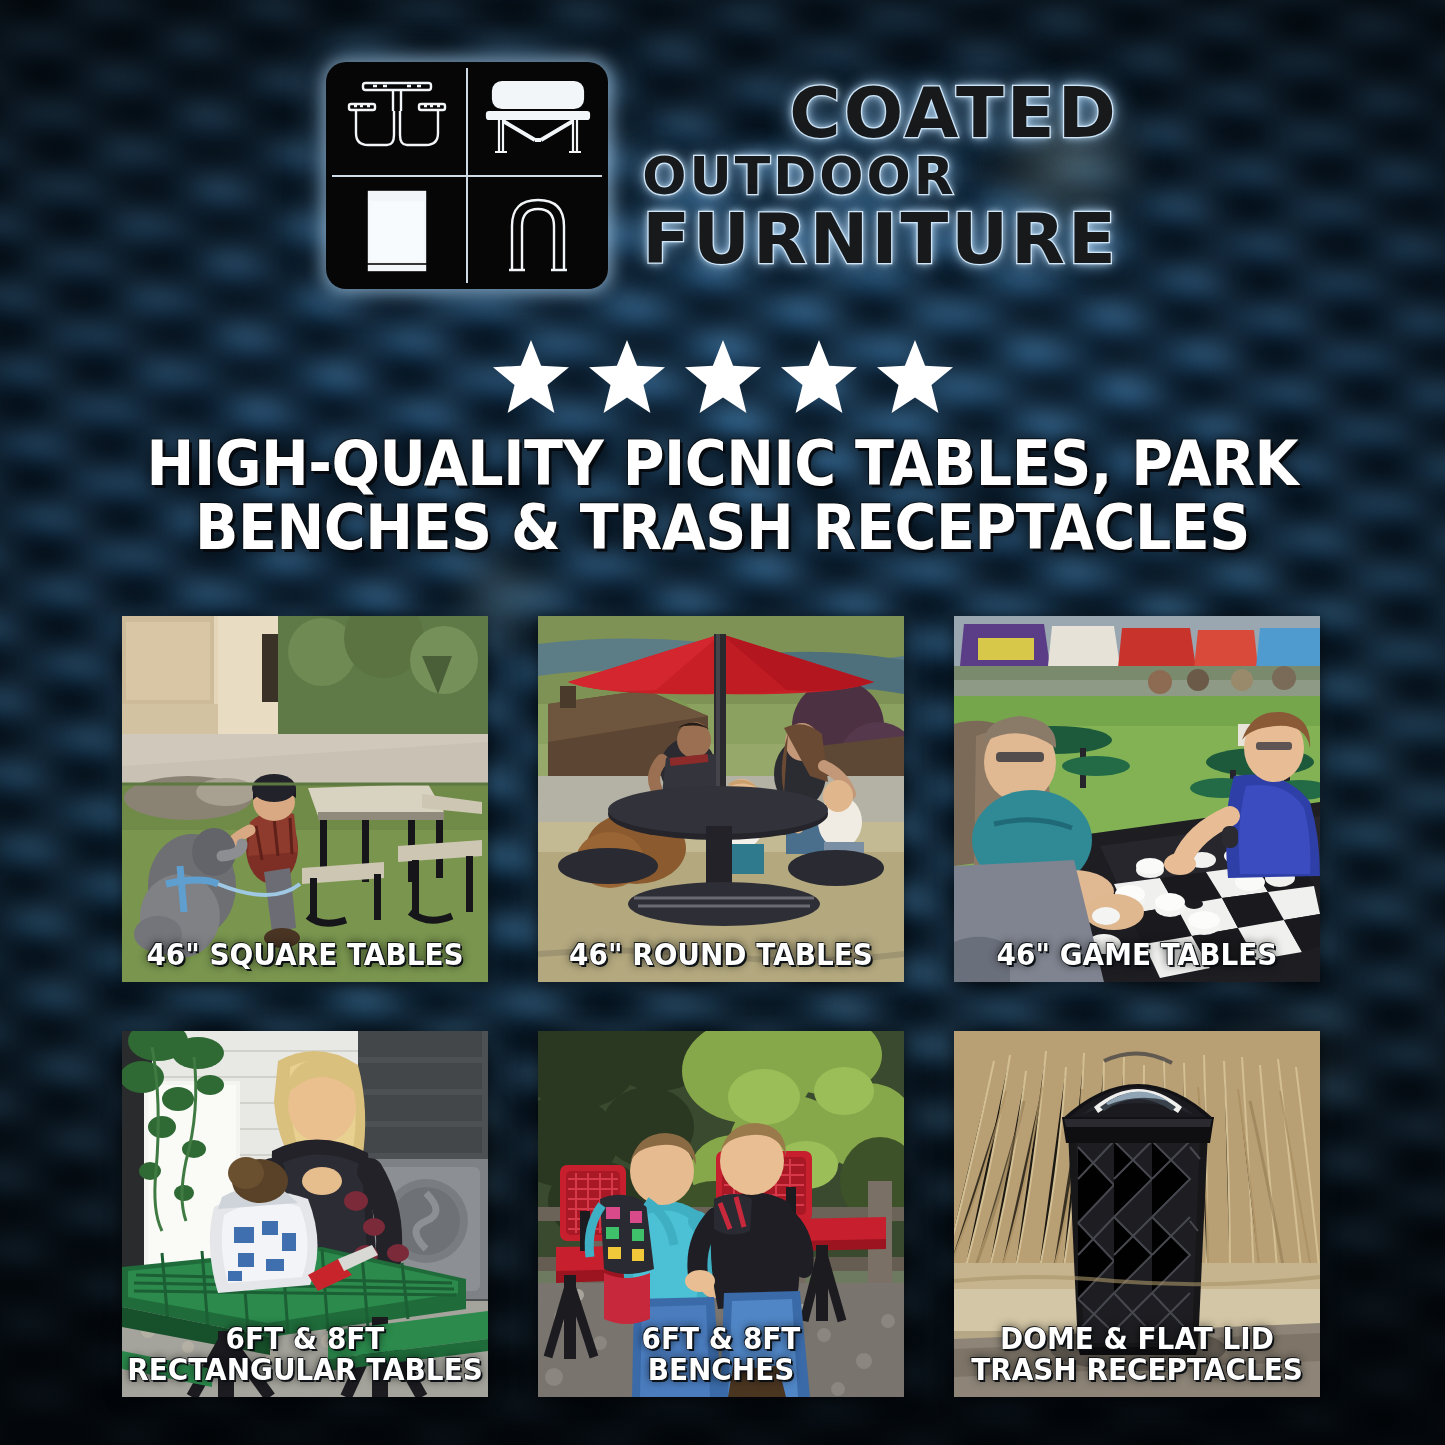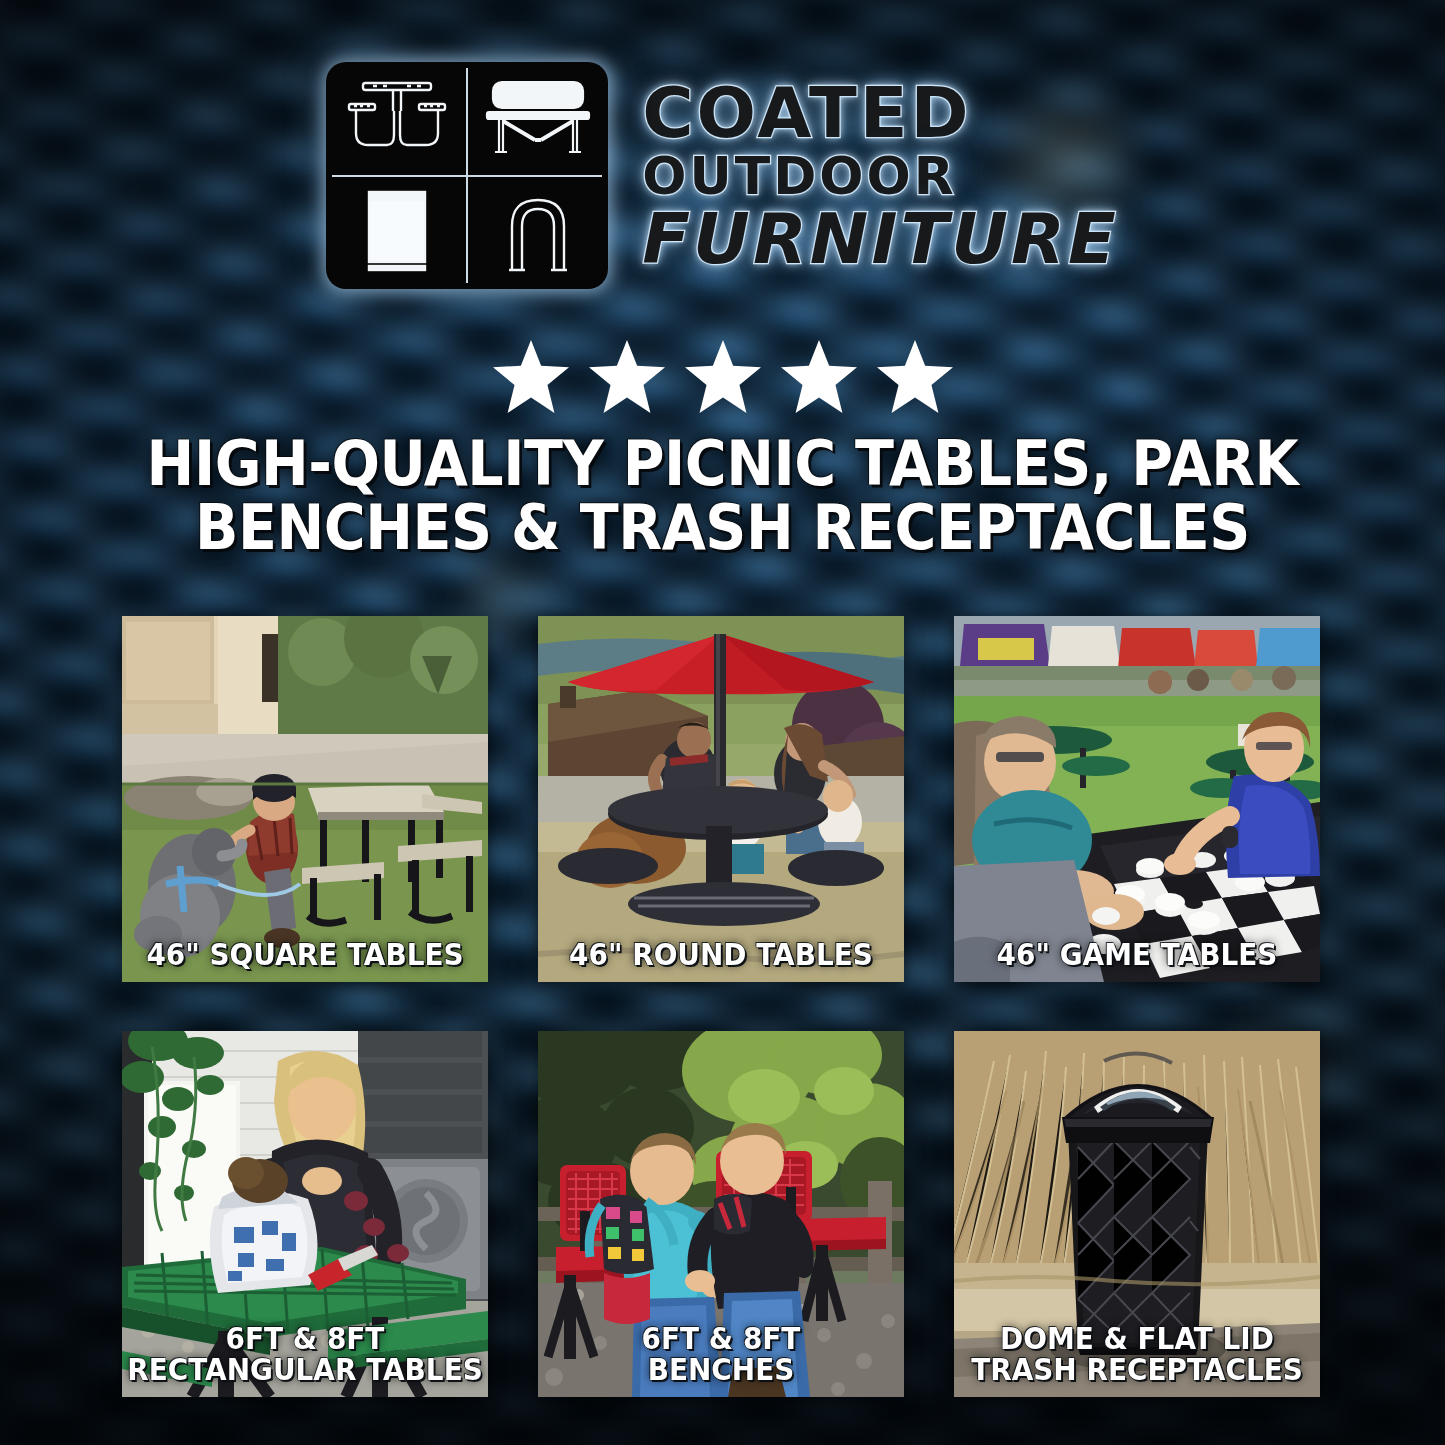--- a/index.html
+++ b/index.html
@@ -112,23 +112,23 @@
     letter-spacing:3px;
     line-height:1.0;
     -webkit-text-stroke:2.5px #e9f3fb;
     paint-order:stroke fill;
     text-shadow:
       0 0 7px rgba(215,238,255,0.95),
       0 0 16px rgba(160,205,245,0.75),
       0 0 30px rgba(110,170,220,0.45);
     white-space:nowrap;
   }
-  .wm-1 { font-size:70px; }
+  .wm-1 { font-size:70px;text-align:right; }
   .wm-2 { font-size:52px; }
-  .wm-3 { font-size:70px;font-style:italic; }
+  .wm-3 { font-size:70px; }
 
   
   .stars {
     position:absolute; top:340px; left:0; right:0;
     display:flex; justify-content:center; gap:20px;
   }
   .star { width:76px; height:73px; display:block; }
 
   
   .headline {

